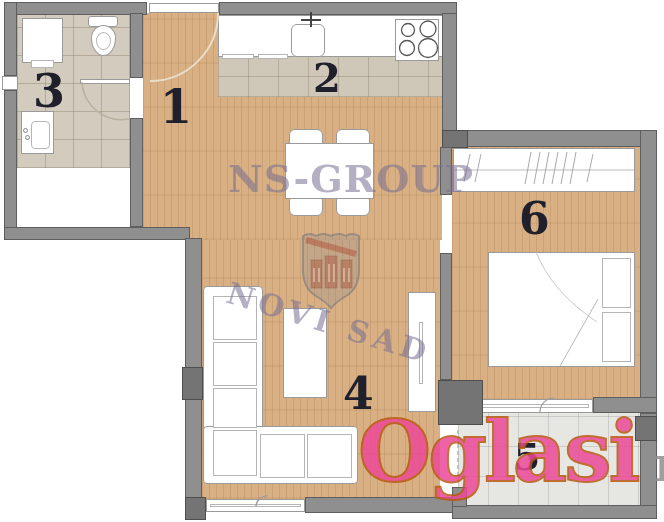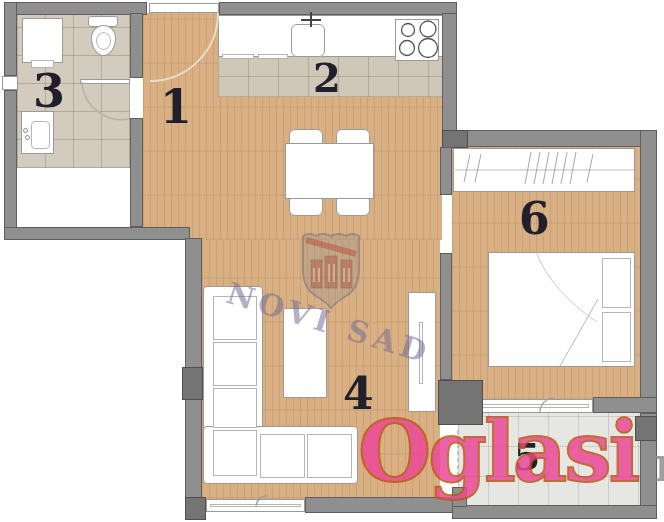--- a/index.html
+++ b/index.html
@@ -161,20 +161,21 @@
     <line x1="458" y1="430" x2="458" y2="486" stroke="#b5b5b5" stroke-width="1.5" stroke-dasharray="4 3"></line>
   </svg>
 
   <div class="num" style="left:160px;top:84px;width:30px;font-size:46px;">1</div>
   <div class="num" style="left:312px;top:58px;width:30px;font-size:40px;">2</div>
   <div class="num" style="left:33px;top:68px;width:30px;font-size:46px;">3</div>
   <div class="num" style="left:343px;top:372px;width:30px;font-size:44px;">4</div>
   <div class="num" style="left:512px;top:438px;width:30px;font-size:38px;">5</div>
   <div class="num" style="left:519px;top:197px;width:30px;font-size:44px;">6</div>
 
+  <div class="wm" style="left:228px;top:160px;font-size:38px;">NS-GROUP</div>
   <div class="wm" style="left:232px;top:278px;font-size:30px;letter-spacing:5px;transform:rotate(17deg);transform-origin:left top;">NOVI SAD</div>
   <svg class="abs" style="left:298px;top:230px;z-index:50;opacity:.55;" width="66" height="80" viewBox="0 0 66 80">
     <path d="M5 6 Q12 2 18 6 Q25 2 33 6 Q41 2 48 6 Q54 2 61 6 L61 40 Q61 58 48 66 Q38 72 33 78 Q28 72 18 66 Q5 58 5 40 Z" fill="rgba(130,135,150,0.45)" stroke="#6b7080" stroke-width="2"></path>
     <path d="M8 10 L58 24" stroke="rgba(160,60,50,0.8)" stroke-width="6" fill="none"></path>
     <g fill="rgba(150,70,58,0.75)" stroke="rgba(110,50,42,0.6)" stroke-width="1">
       <rect x="13" y="30" width="11" height="28"></rect>
       <rect x="27" y="26" width="12" height="32"></rect>
       <rect x="43" y="30" width="11" height="28"></rect>
     </g>
     <g stroke="rgba(255,255,255,0.7)" stroke-width="1.5" fill="none">

